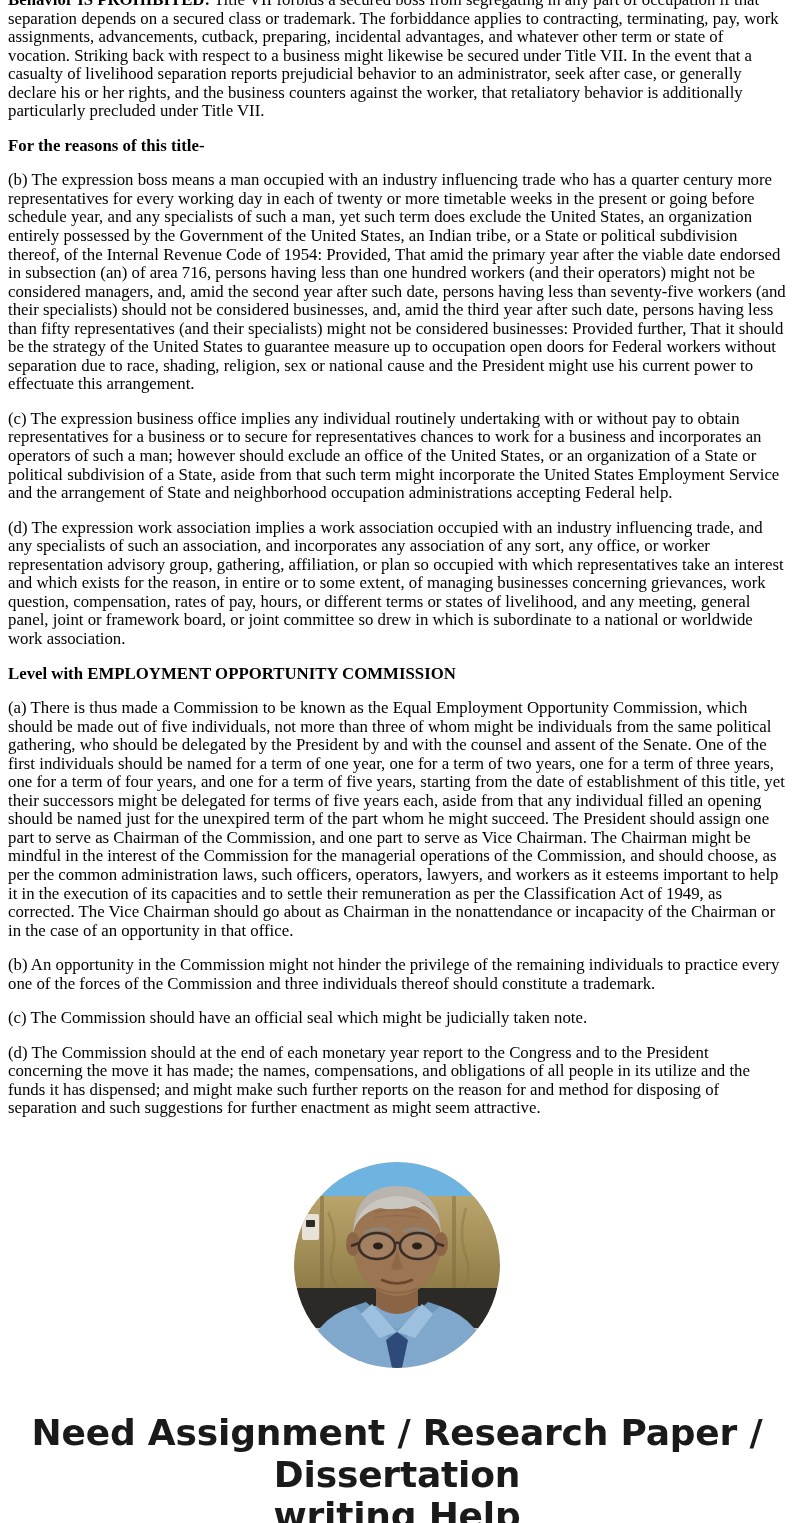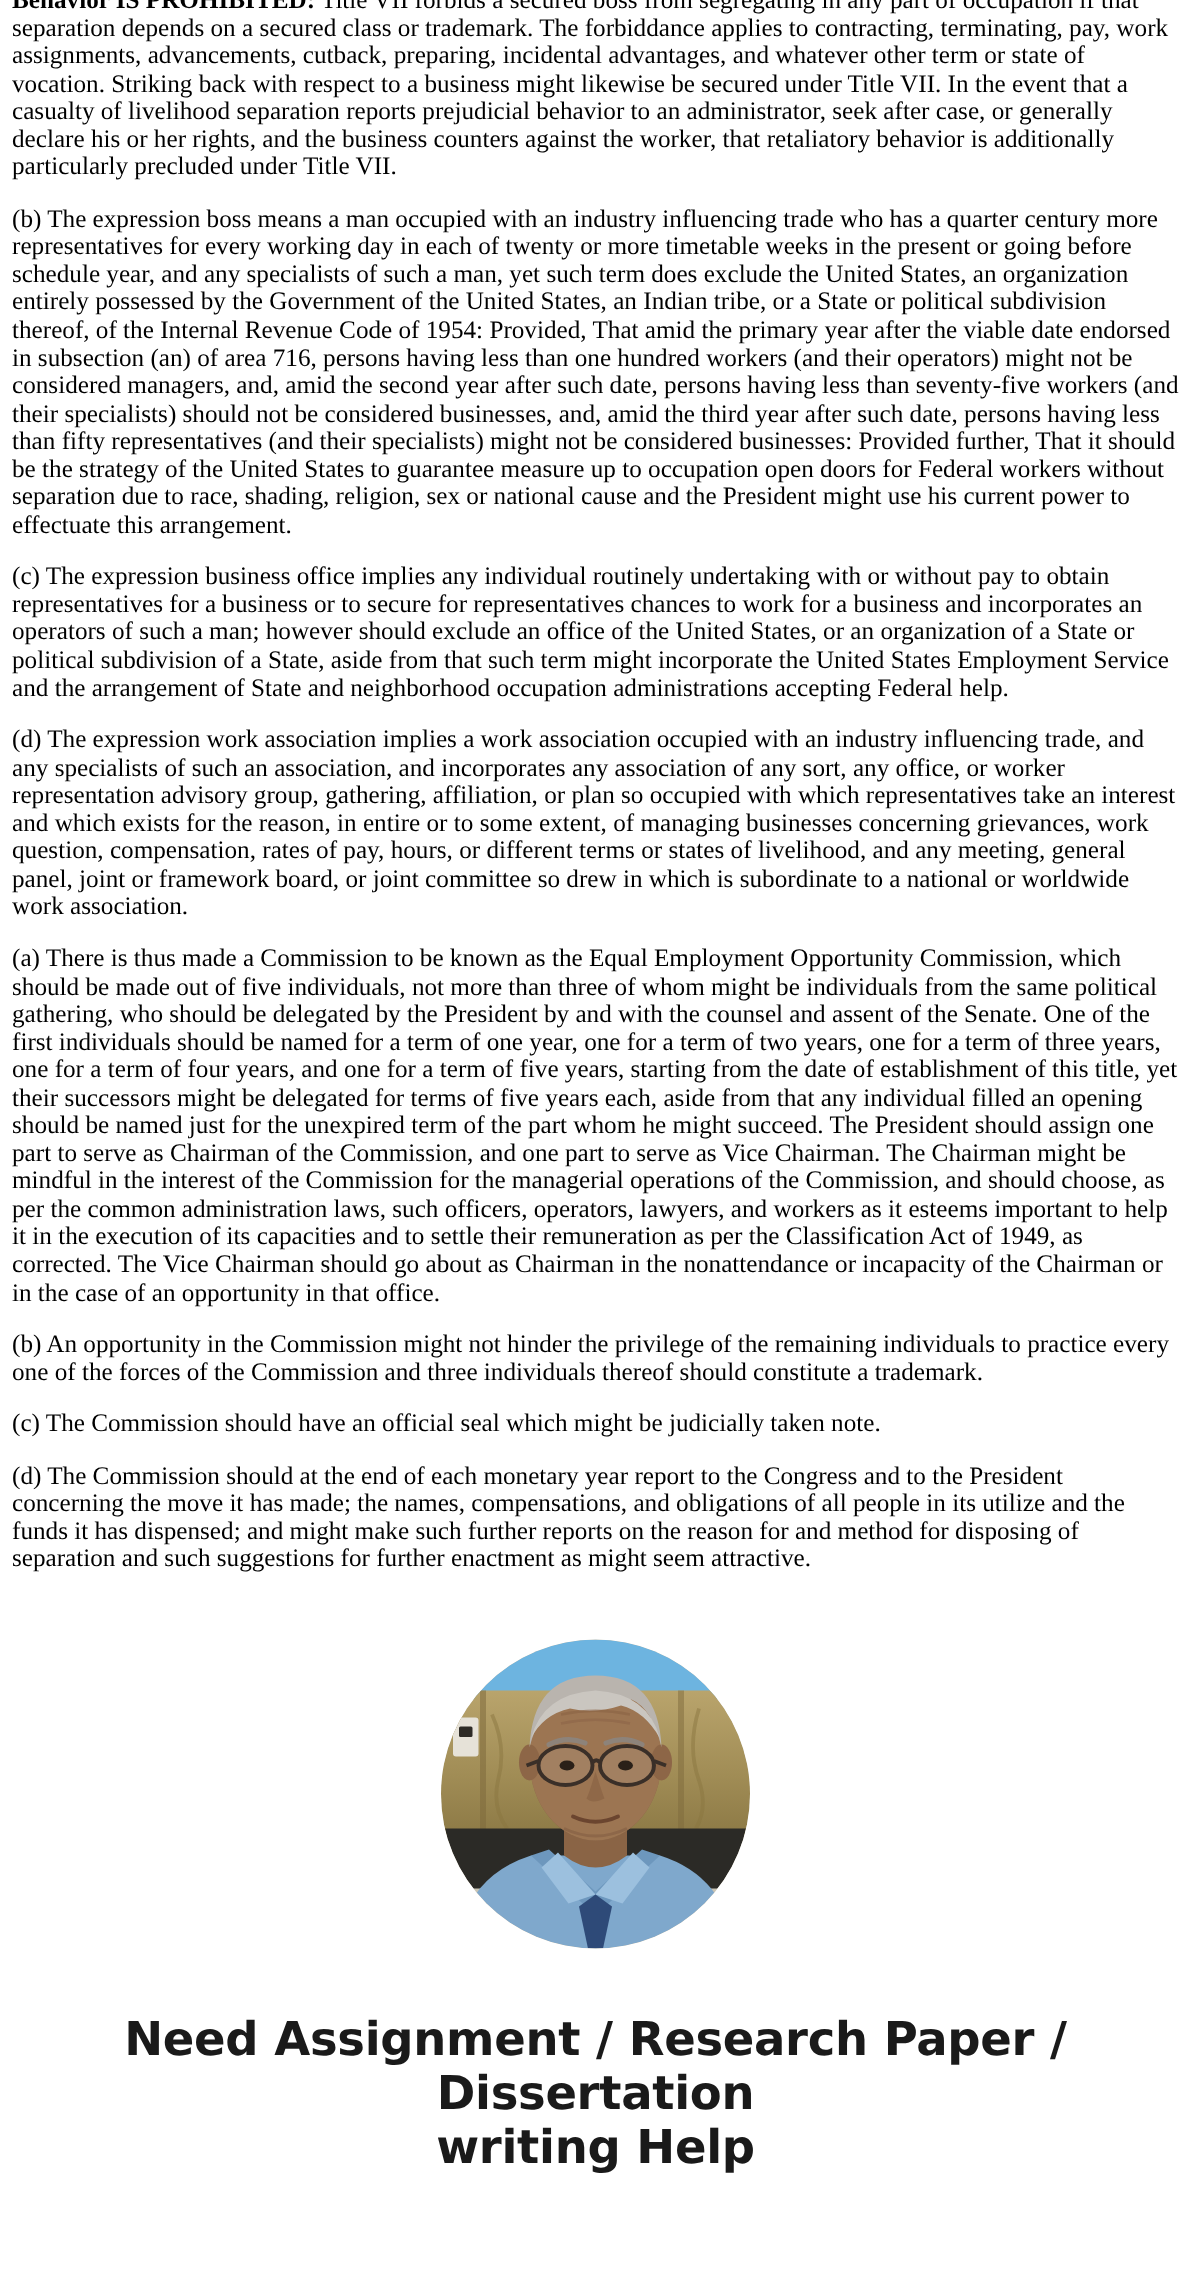--- a/index.html
+++ b/index.html
@@ -66,38 +66,40 @@
   .footer-block {
     margin-top: 44px;
     text-align: center;
     font-family: "DejaVu Sans", "Liberation Sans", sans-serif;
     font-weight: bold;
     color: #1a1a1a;
     line-height: 1.16;
     letter-spacing: -0.2px;
   }
   .footer-line {
-    font-size: 31px;
+    font-size: 36px;
     display: block;
   }
 </style>
 </head>
 <body>
 
 <div class="page">
 
   <div class="clip-top">
     <p class="body-text"><span class="lead-in">Behavior IS PROHIBITED:</span><span> Title VII forbids a secured boss from segregating in any part of occupation if that separation depends on a secured class or trademark. The forbiddance applies to contracting, terminating, pay, work assignments, advancements, cutback, preparing, incidental advantages, and whatever other term or state of vocation. Striking back with respect to a business might likewise be secured under Title VII. In the event that a casualty of livelihood separation reports prejudicial behavior to an administrator, seek after case, or generally declare his or her rights, and the business counters against the worker, that retaliatory behavior is additionally particularly precluded under Title VII.</span></p>
   </div>
 
+  <h3 class="section-heading">For the reasons of this title-</h3>
 
   <p class="body-text">(b) The expression boss means a man occupied with an industry influencing trade who has a quarter century more representatives for every working day in each of twenty or more timetable weeks in the present or going before schedule year, and any specialists of such a man, yet such term does exclude the United States, an organization entirely possessed by the Government of the United States, an Indian tribe, or a State or political subdivision thereof, of the Internal Revenue Code of 1954: Provided, That amid the primary year after the viable date endorsed in subsection (an) of area 716, persons having less than one hundred workers (and their operators) might not be considered managers, and, amid the second year after such date, persons having less than seventy-five workers (and their specialists) should not be considered businesses, and, amid the third year after such date, persons having less than fifty representatives (and their specialists) might not be considered businesses: Provided further, That it should be the strategy of the United States to guarantee measure up to occupation open doors for Federal workers without separation due to race, shading, religion, sex or national cause and the President might use his current power to effectuate this arrangement.</p>
   <p class="body-text">(c) The expression business office implies any individual routinely undertaking with or without pay to obtain representatives for a business or to secure for representatives chances to work for a business and incorporates an operators of such a man; however should exclude an office of the United States, or an organization of a State or political subdivision of a State, aside from that such term might incorporate the United States Employment Service and the arrangement of State and neighborhood occupation administrations accepting Federal help.</p>
   <p class="body-text">(d) The expression work association implies a work association occupied with an industry influencing trade, and any specialists of such an association, and incorporates any association of any sort, any office, or worker representation advisory group, gathering, affiliation, or plan so occupied with which representatives take an interest and which exists for the reason, in entire or to some extent, of managing businesses concerning grievances, work question, compensation, rates of pay, hours, or different terms or states of livelihood, and any meeting, general panel, joint or framework board, or joint committee so drew in which is subordinate to a national or worldwide work association.</p>
 
+  <h3 class="section-heading">Level with EMPLOYMENT OPPORTUNITY COMMISSION</h3>
 
   <p class="body-text">(a) There is thus made a Commission to be known as the Equal Employment Opportunity Commission, which should be made out of five individuals, not more than three of whom might be individuals from the same political gathering, who should be delegated by the President by and with the counsel and assent of the Senate. One of the first individuals should be named for a term of one year, one for a term of two years, one for a term of three years, one for a term of four years, and one for a term of five years, starting from the date of establishment of this title, yet their successors might be delegated for terms of five years each, aside from that any individual filled an opening should be named just for the unexpired term of the part whom he might succeed. The President should assign one part to serve as Chairman of the Commission, and one part to serve as Vice Chairman. The Chairman might be mindful in the interest of the Commission for the managerial operations of the Commission, and should choose, as per the common administration laws, such officers, operators, lawyers, and workers as it esteems important to help it in the execution of its capacities and to settle their remuneration as per the Classification Act of 1949, as corrected. The Vice Chairman should go about as Chairman in the nonattendance or incapacity of the Chairman or in the case of an opportunity in that office.</p>
   <p class="body-text">(b) An opportunity in the Commission might not hinder the privilege of the remaining individuals to practice every one of the forces of the Commission and three individuals thereof should constitute a trademark.</p>
   <p class="body-text">(c) The Commission should have an official seal which might be judicially taken note.</p>
   <p class="body-text">(d) The Commission should at the end of each monetary year report to the Congress and to the President concerning the move it has made; the names, compensations, and obligations of all people in its utilize and the funds it has dispensed; and might make such further reports on the reason for and method for disposing of separation and such suggestions for further enactment as might seem attractive.</p>
 
   <div class="portrait-wrap">
     <div class="portrait">
       <svg viewBox="0 0 206 206" xmlns="http://www.w3.org/2000/svg">
         <defs>

